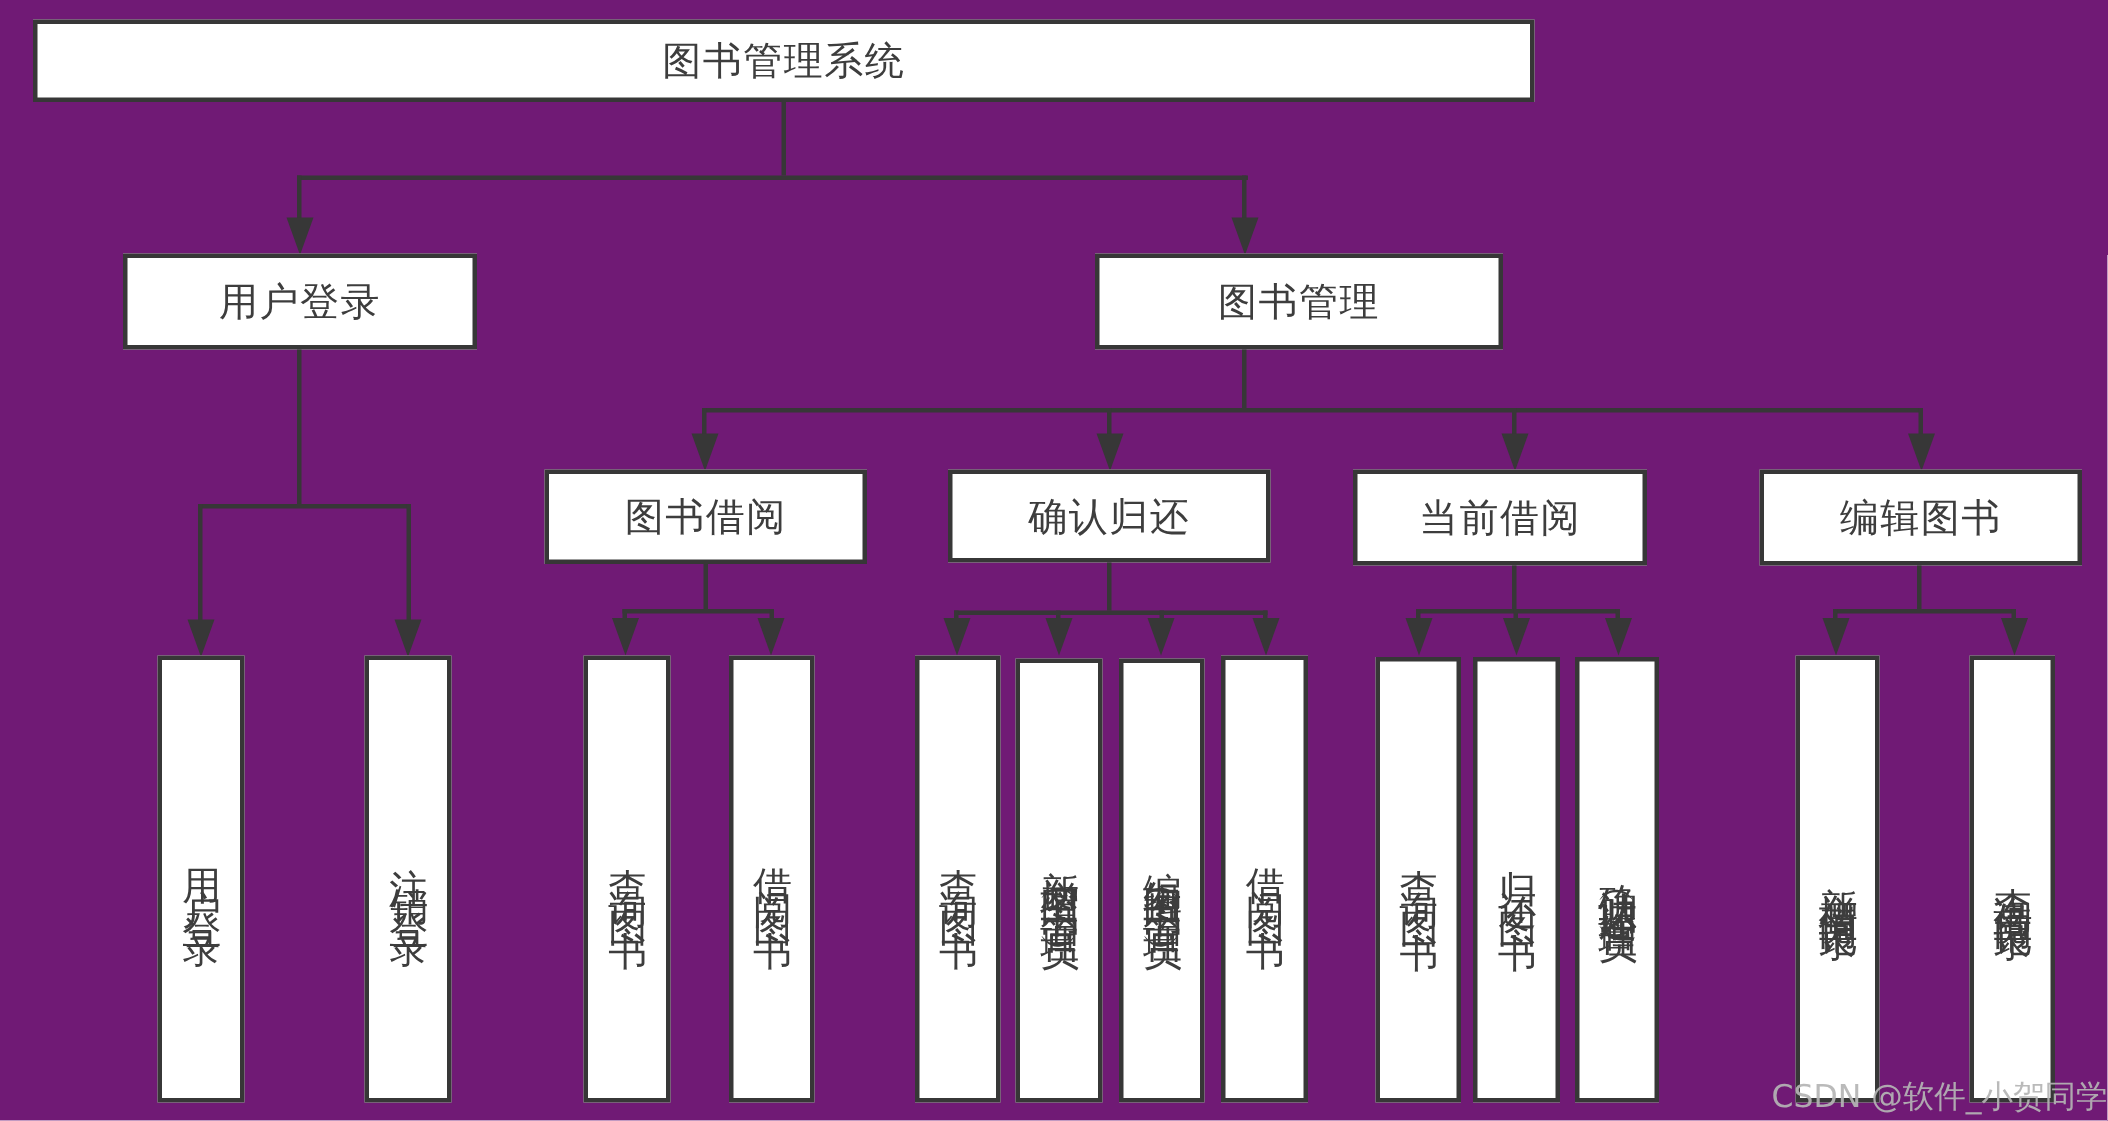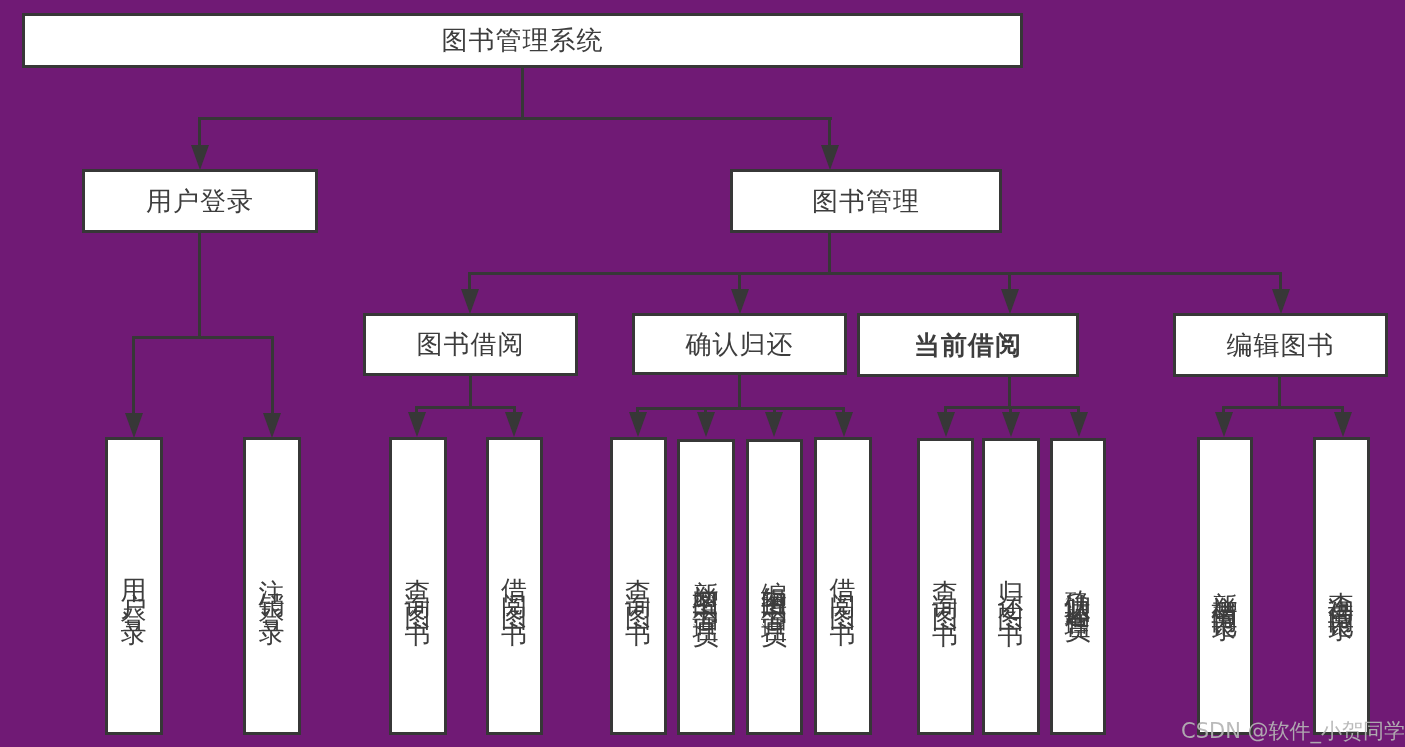--- a/index.html
+++ b/index.html
@@ -111,21 +111,21 @@
   <div class="arrow" style="left:1001px; top:289px;"></div>
   <div class="ln ln-v" style="left:1279px; top:272px; height:19px;"></div>
   <div class="arrow" style="left:1272px; top:289px;"></div>
 
   <div class="node" style="left:363px; top:313px; width:215px; height:63px;">
     <span class="lbl">图书借阅</span>
   </div>
   <div class="node" style="left:632px; top:313px; width:215px; height:62px;">
     <span class="lbl">确认归还</span>
   </div>
-  <div class="node" style="left:857px; top:313px; width:222px; height:64px;font-weight:bold;">
+  <div class="node" style="left:902px; top:313px; width:196px; height:64px;">
     <span class="lbl">当前借阅</span>
   </div>
   <div class="node" style="left:1173px; top:313px; width:215px; height:64px;">
     <span class="lbl">编辑图书</span>
   </div>
 
   <div class="ln ln-v" style="left:469px; top:376px; height:30px;"></div>
   <div class="ln ln-h" style="left:415px; top:406px; width:101px;"></div>
   <div class="ln ln-v" style="left:415px; top:406px; height:8px;"></div>
   <div class="arrow" style="left:408px; top:412px;"></div>

